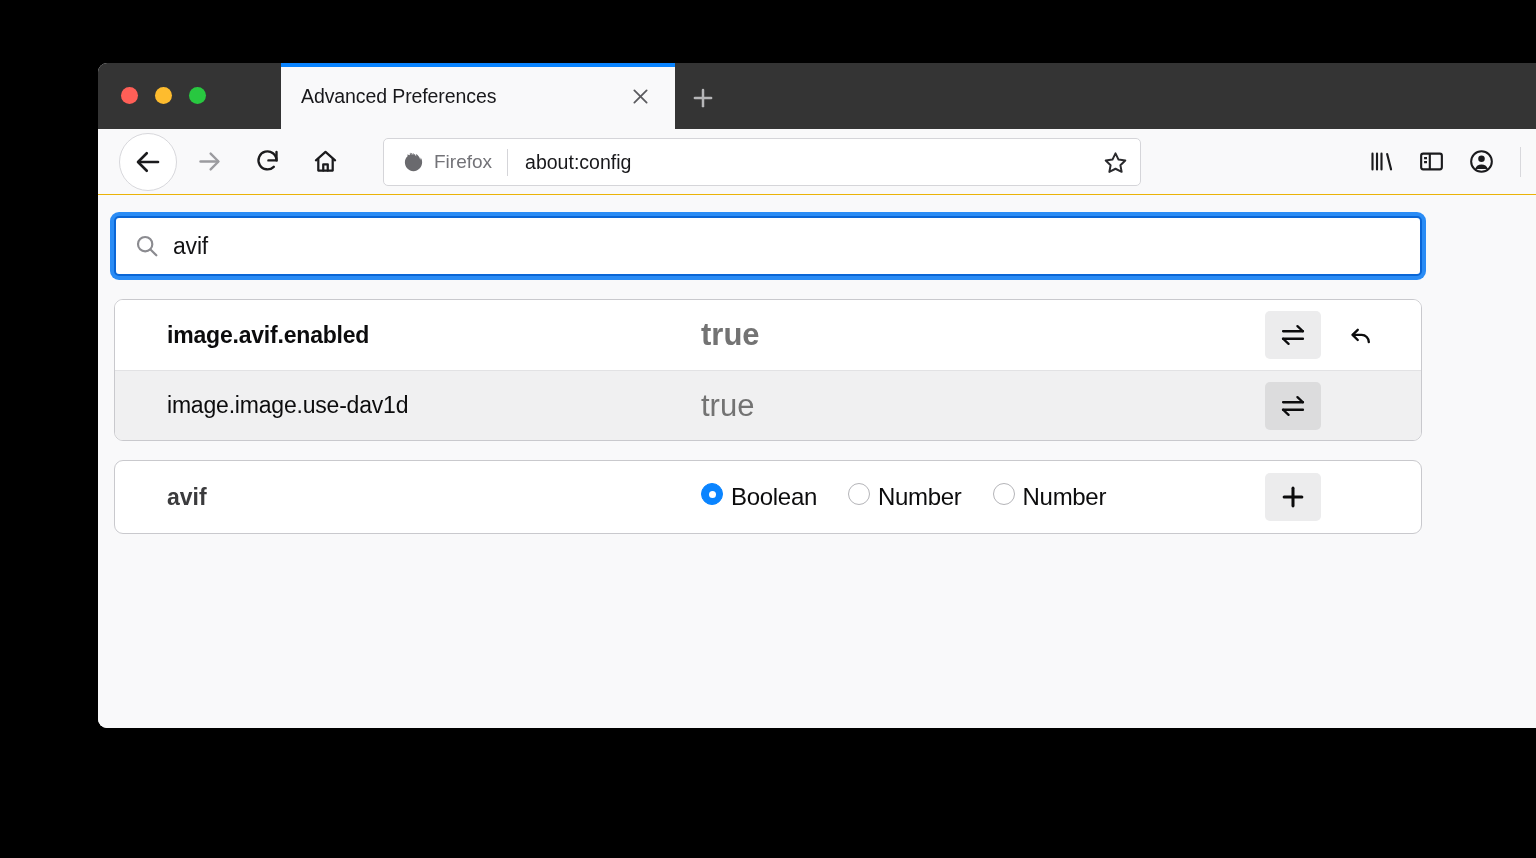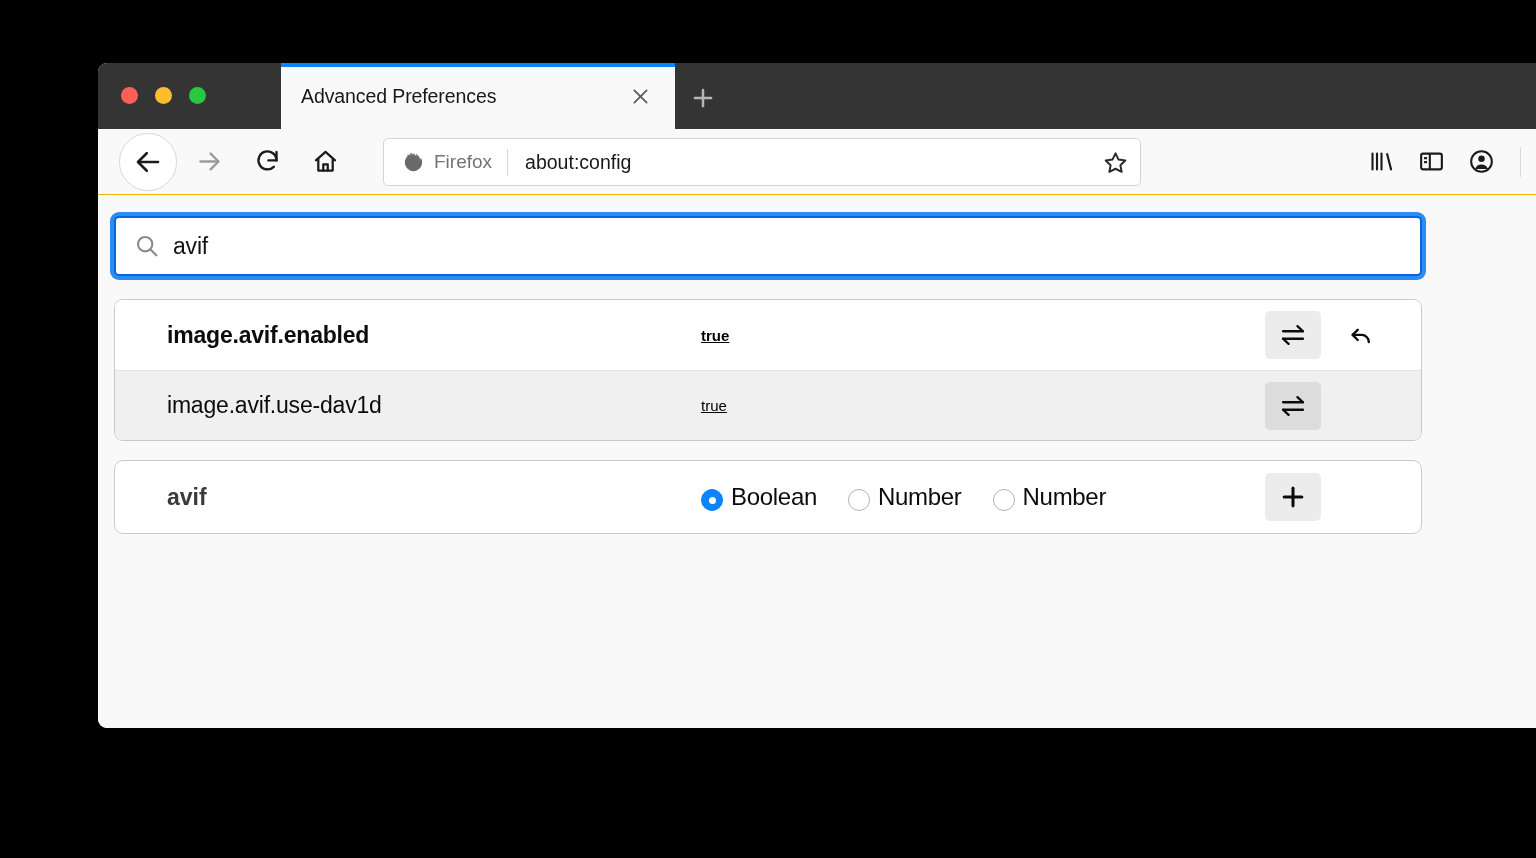--- a/index.html
+++ b/index.html
@@ -256,25 +256,24 @@
     font-size: 23px;
     color: #0c0c0d;
     letter-spacing: -0.2px;
     width: 534px;
     flex: none;
     white-space: nowrap;
     overflow: hidden;
     text-overflow: ellipsis;
   }
   .pref-value {
-    font-size: 15px;
-    color: #000000;
+    font-size: 31px;
+    color: #737373;
     flex: 1;
     white-space: nowrap;
-    text-decoration: underline;
   }
   .pref-row.modified .pref-name,
   .pref-row.modified .pref-value { font-weight: bold; }
 
   .pref-actions {
     display: flex;
     align-items: center;
     gap: 12px;
     flex: none;
     width: 140px;
@@ -314,21 +313,21 @@
     text-overflow: ellipsis;
   }
   .radio-group {
     display: flex;
     align-items: center;
     gap: 31px;
     flex: 1;
   }
   .radio-item {
     display: flex;
-    align-items: flex-end;
+    align-items: flex-start;
     gap: 8px;
   }
   .radio-mark {
     width: 22px; height: 22px;
     border-radius: 50%;
     border: 1px solid #b4b4b8;
     background: #ffffff;
     flex: none;
     position: relative;
   }
@@ -505,21 +504,21 @@
             <span class="icon-btn reset">
               <svg viewBox="0 0 24 24" fill="none" stroke="currentColor" stroke-width="2.2" stroke-linecap="round" stroke-linejoin="round">
                 <path d="M19.2 18.5a6.6 6.6 0 0 0 -6.6 -6.6 H4.6"></path>
                 <polyline points="9,7.2 4.2,11.9 9,16.6"></polyline>
               </svg>
             </span>
           </span>
         </div>
 
         <div class="pref-row alt">
-          <span class="pref-name">image.avif.use-dav1d</span>
+          <span class="pref-name">image.image.use-dav1d</span>
           <span class="pref-value">true</span>
           <span class="pref-actions">
             <span class="icon-btn filled">
               <svg viewBox="0 0 24 24" fill="none" stroke="currentColor" stroke-width="2" stroke-linecap="round" stroke-linejoin="round">
                 <line x1="3.5" y1="8.8" x2="20.5" y2="8.8"></line>
                 <polyline points="15.8,4.4 20.5,8.8"></polyline>
                 <line x1="20.5" y1="15.2" x2="3.5" y2="15.2"></line>
                 <polyline points="8.2,19.6 3.5,15.2"></polyline>
               </svg>
             </span>

